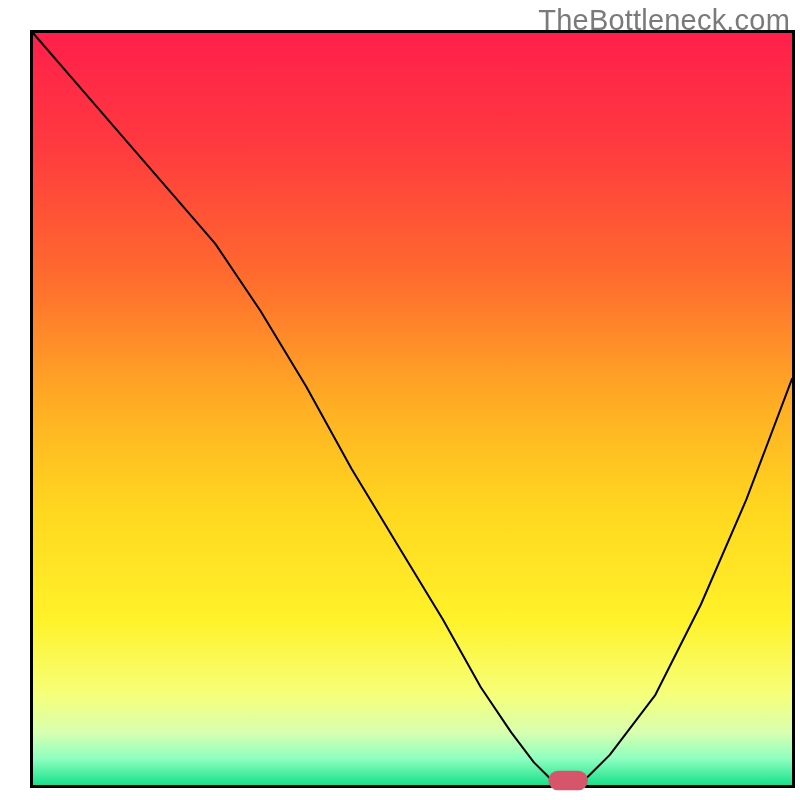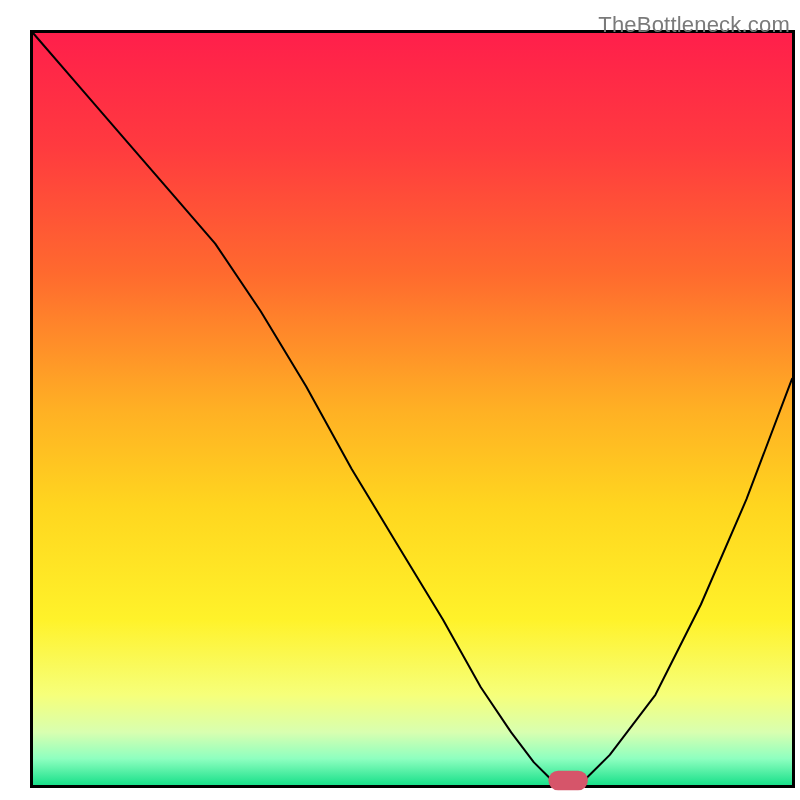--- a/index.html
+++ b/index.html
@@ -10,24 +10,24 @@
     background: #ffffff;
     overflow: hidden;
   }
   .chart-wrap {
     position: relative;
     width: 800px;
     height: 800px;
   }
   .watermark {
     position: absolute;
-    top: 12px;
+    top: 4px;
     right: 10px;
     font-family: Arial, Helvetica, sans-serif;
-    font-size: 22px;
+    font-size: 29px;
     color: #7a7a7a;
     font-weight: 500;
     letter-spacing: 0.2px;
     text-align: center;
   }
   svg { display: block; }
 </style>
 </head>
 <body>
 

